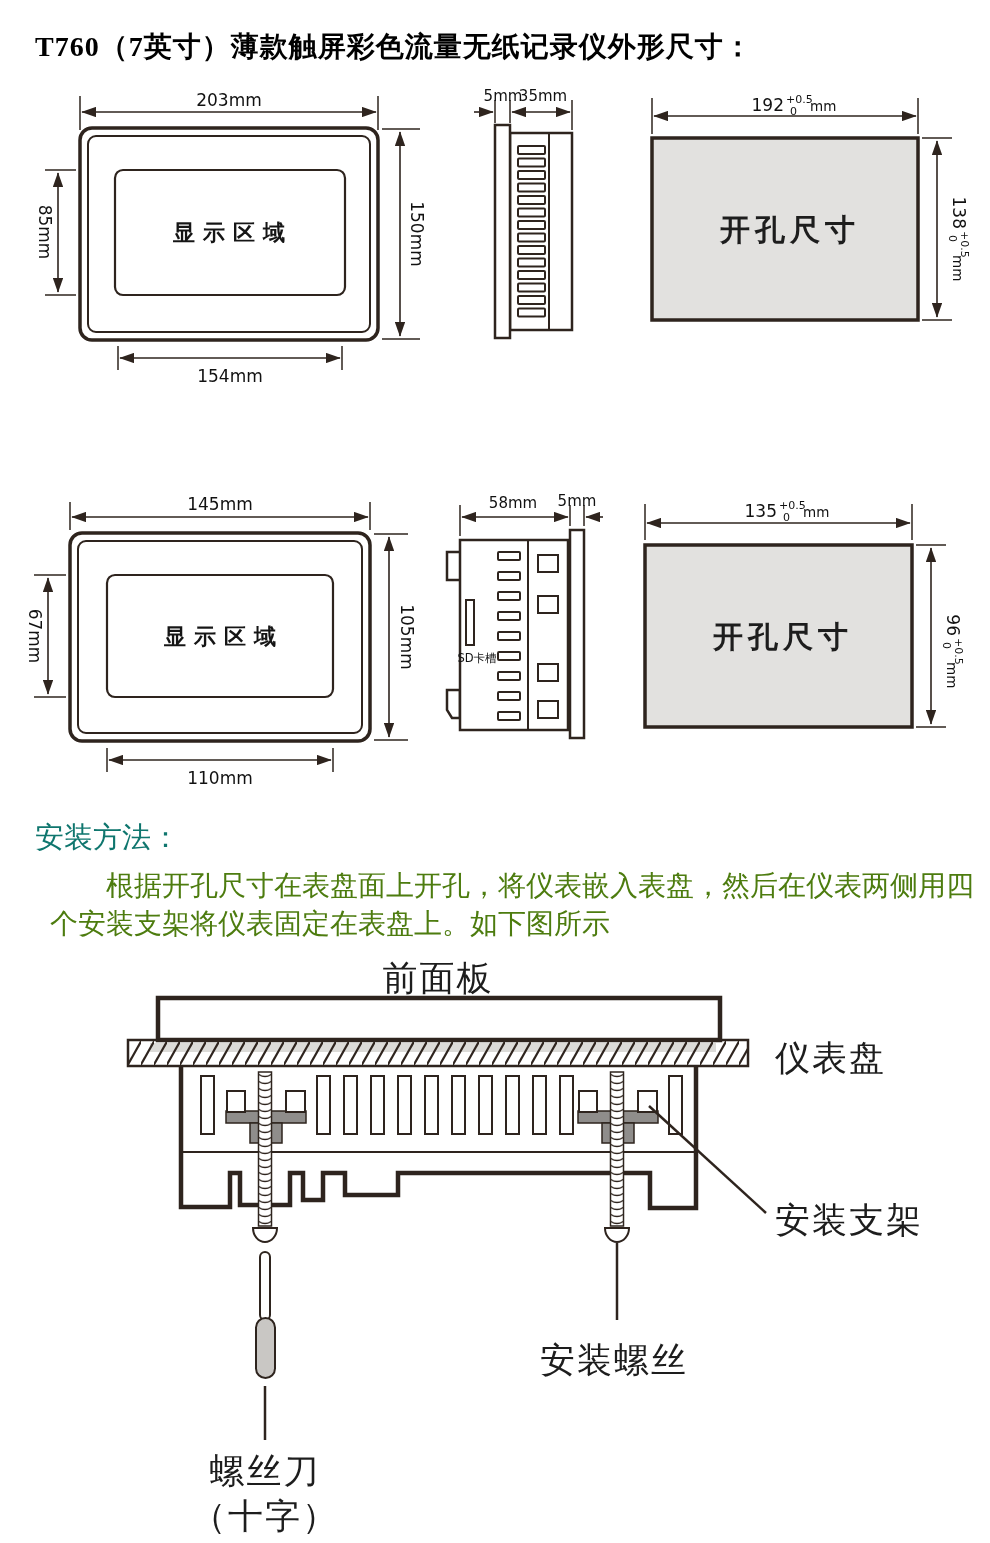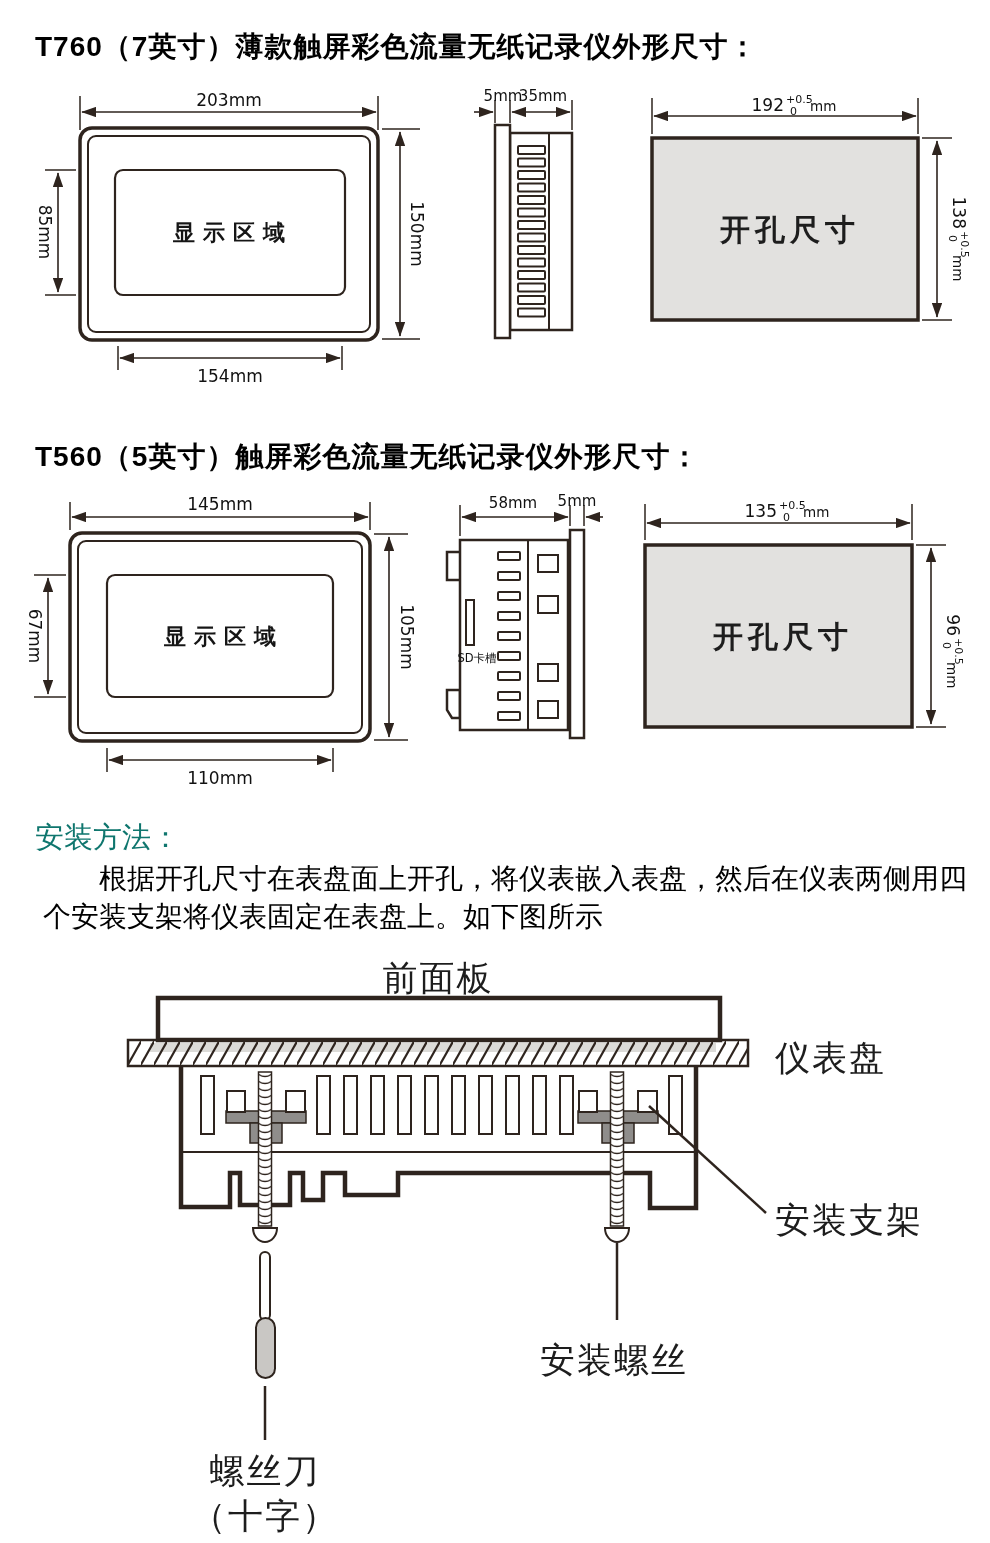--- a/index.html
+++ b/index.html
@@ -1,22 +1,22 @@
 <!DOCTYPE html>
 <html><head>
 <meta charset="utf-8">
 <style>
   html,body{margin:0;padding:0;background:#fff;}
   .page{position:relative;width:990px;height:1543px;background:#fff;overflow:hidden;
         font-family:"Liberation Serif",serif;color:#111;}
-  .title{position:absolute;left:35px;font-family:Liberation Sans, sans-serif;
+  .title{position:absolute;left:35px;font-family:Liberation Serif, serif;
          font-weight:700;font-size:28px;letter-spacing:1px;color:#000;white-space:nowrap;}
   .heading{position:absolute;left:35px;top:818px;font-size:29px;color:#0f766e;}
-  .para{position:absolute;left:35px;top:852px;width:928px;margin:8px;font-size:28px;
-        line-height:1.36;text-indent:2em;color:#000000;}
+  .para{position:absolute;left:35px;top:852px;width:928px;margin:15px;font-size:28px;
+        line-height:1.36;text-indent:2em;color:#4d7c0f;}
   svg{position:absolute;left:0;top:0;}
   .dim{font:17px "DejaVu Sans",sans-serif;fill:#111;}
   .dimS{font:15px "DejaVu Sans",sans-serif;fill:#111;}
   .tol{font:11px "DejaVu Sans",sans-serif;fill:#111;}
   .tolu{font:13.5px "DejaVu Sans",sans-serif;fill:#111;}
   .cnbox{font:bold 22px "DejaVu Serif",serif;fill:#151515;letter-spacing:8px;}
   .cnbig{font:bold 30px "DejaVu Serif",serif;fill:#1d1d1d;letter-spacing:5px;}
   .cnlbl{font:35px "DejaVu Serif",serif;fill:#1d1d1d;letter-spacing:2px;}
   .sd{font:11.5px "DejaVu Sans",sans-serif;fill:#111;}
   .ln{stroke:#2e241e;stroke-width:1.5;fill:none;}
@@ -31,21 +31,20 @@
   .br{fill:#8f8d8b;stroke:#2e241e;stroke-width:1.5;}
   .wn{fill:#fff;stroke:#2e241e;stroke-width:2;}
   .lead{stroke:#2e241e;stroke-width:2.5;fill:none;}
 </style>
 </head>
 <body>
 
 <div class="page">
 
   <div class="title" style="top:28px">T760（7英寸）薄款触屏彩色流量无纸记录仪外形尺寸：</div>
-  <div class="title" style="top:438px">T560（5英寸）触屏彩色流量无纸记录仪外形尺寸：</div>
   <div class="heading">安装方法：</div>
   <p class="para">根据开孔尺寸在表盘面上开孔，将仪表嵌入表盘，然后在仪表两侧用四个安装支架将仪表固定在表盘上。如下图所示</p>
 
   <svg width="990" height="1543" viewBox="0 0 990 1543">
     <defs>
       <marker id="ar" viewBox="0 0 10 7" refX="9.5" refY="3.5" markerWidth="9.5" markerHeight="6.6" orient="auto-start-reverse">
         <path d="M0,0 L10,3.5 L0,7 Z" fill="#2e241e"></path>
       </marker>
       <pattern id="hat" x="128" y="1040" width="13" height="26" patternUnits="userSpaceOnUse">
         <path d="M-2,28 L15,-2" stroke="#2e241e" stroke-width="2.2" fill="none"></path>

